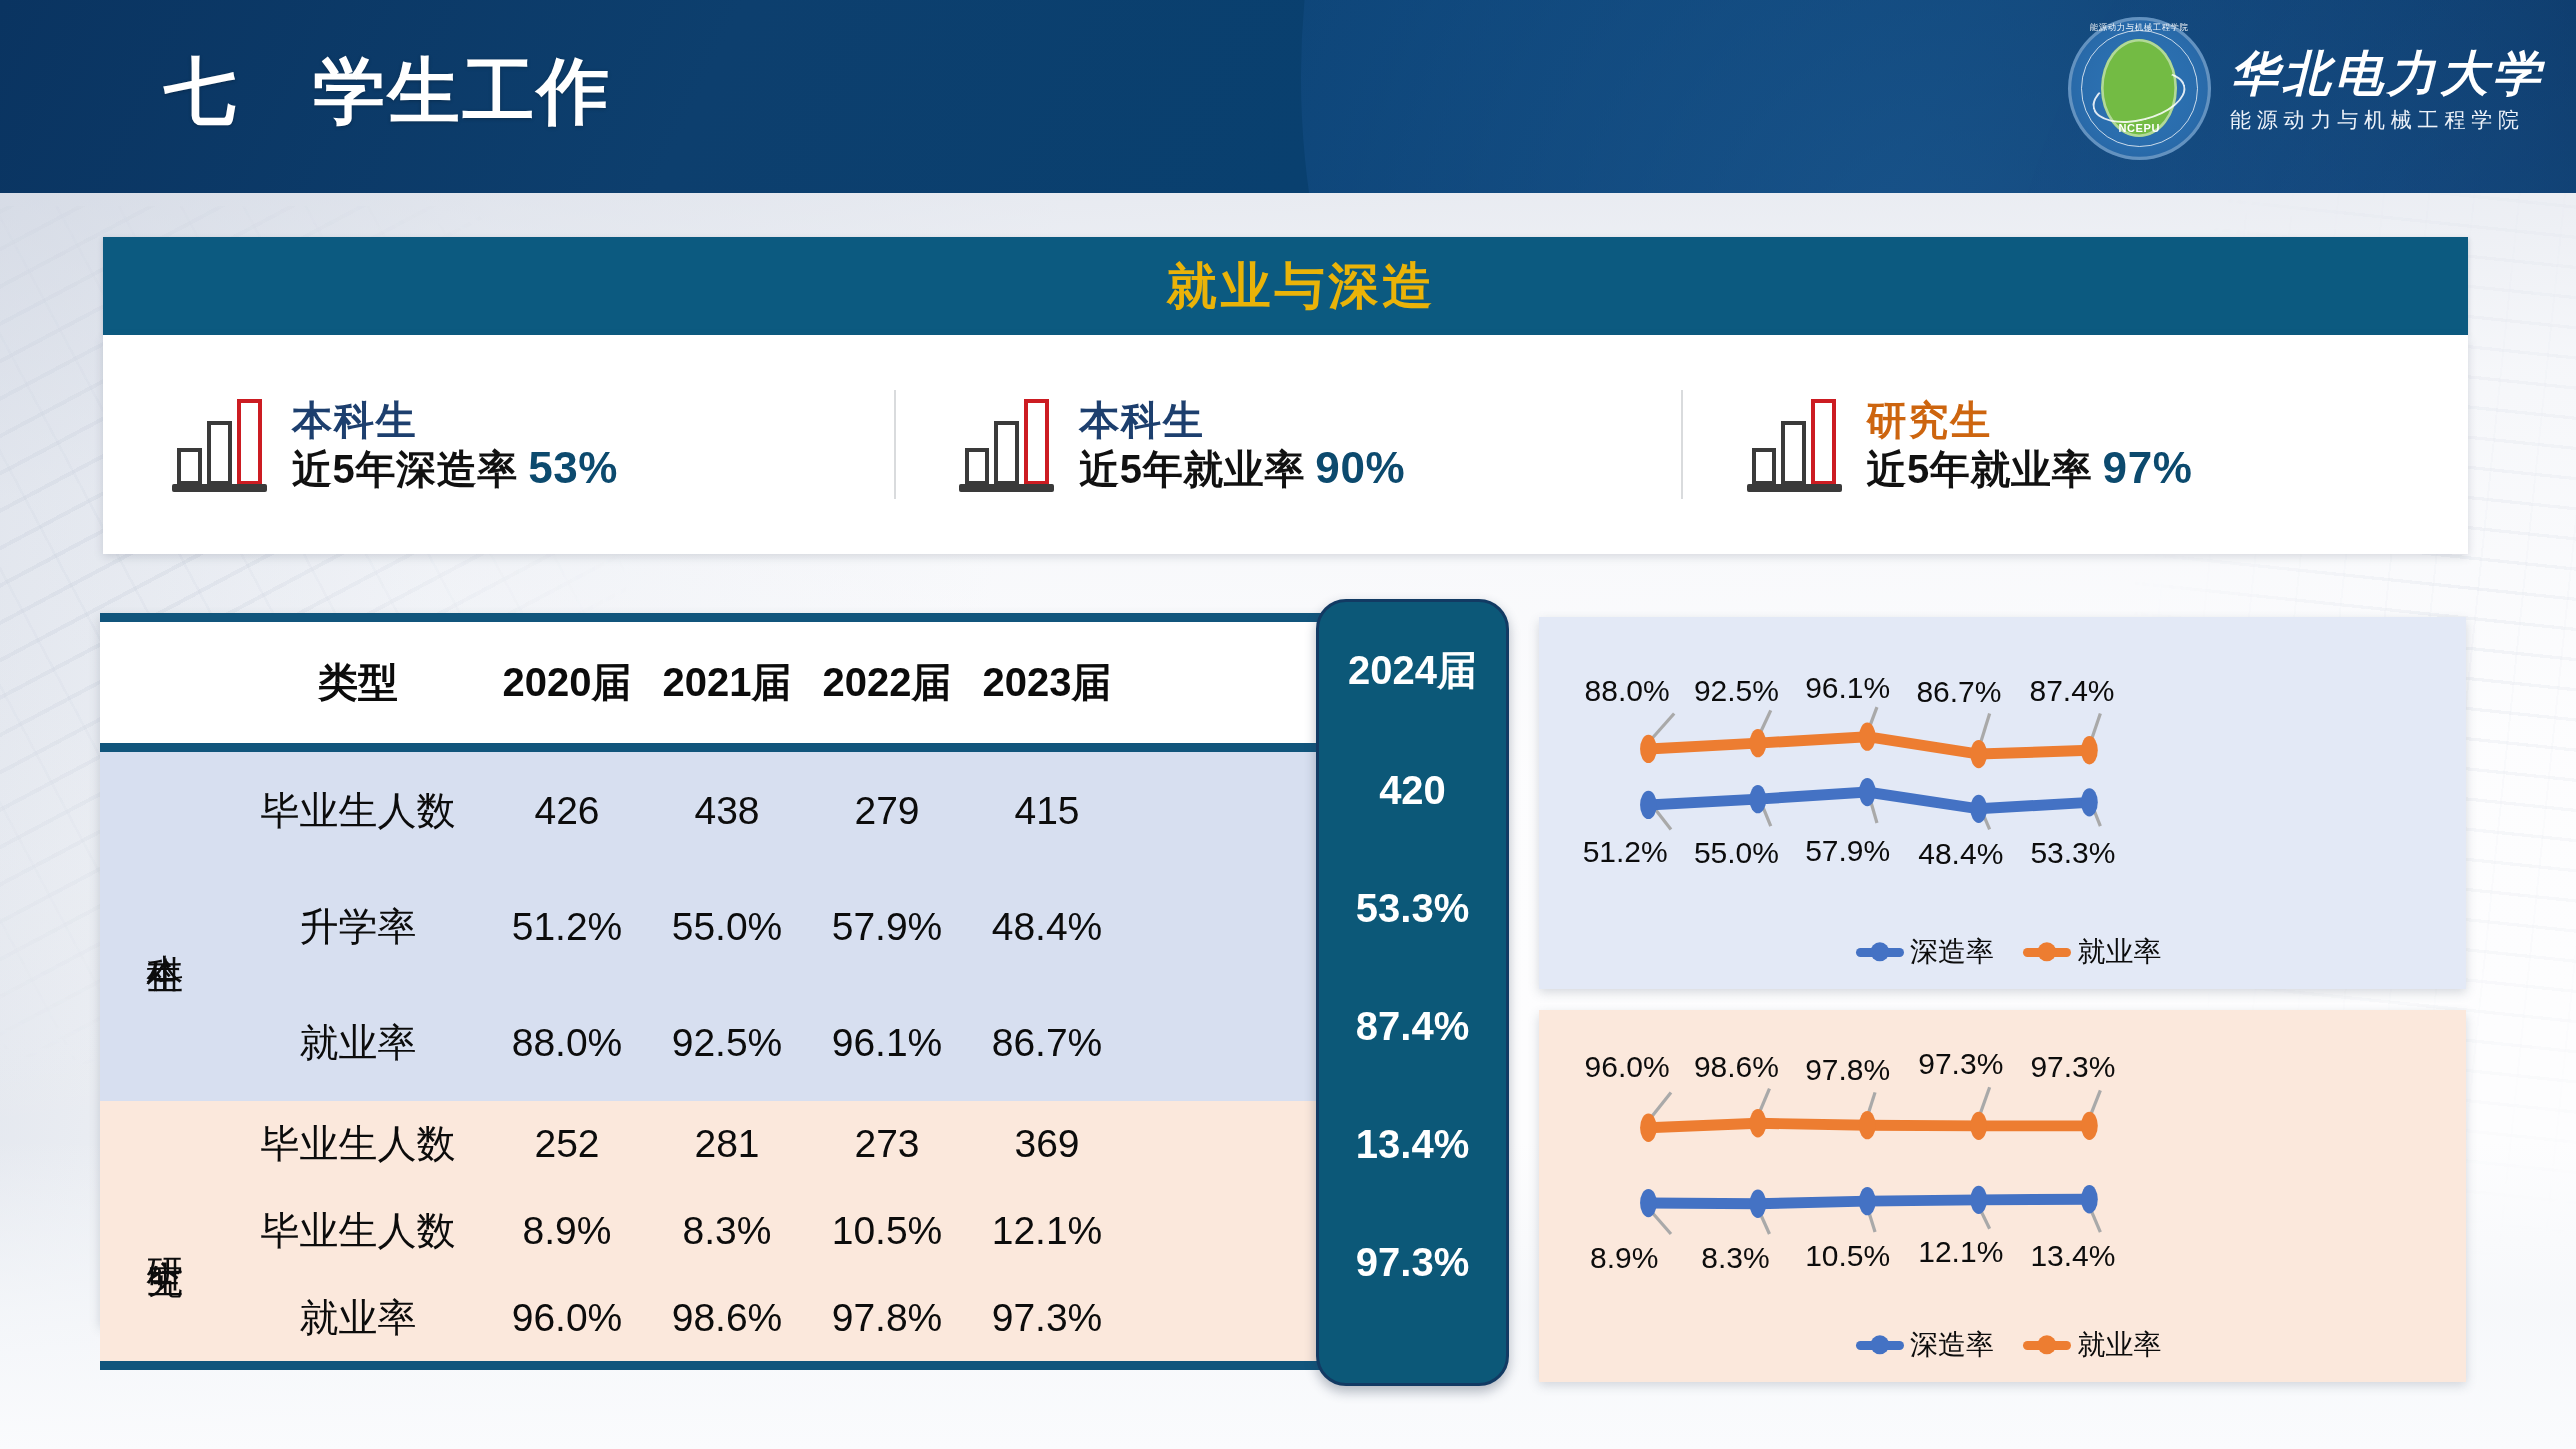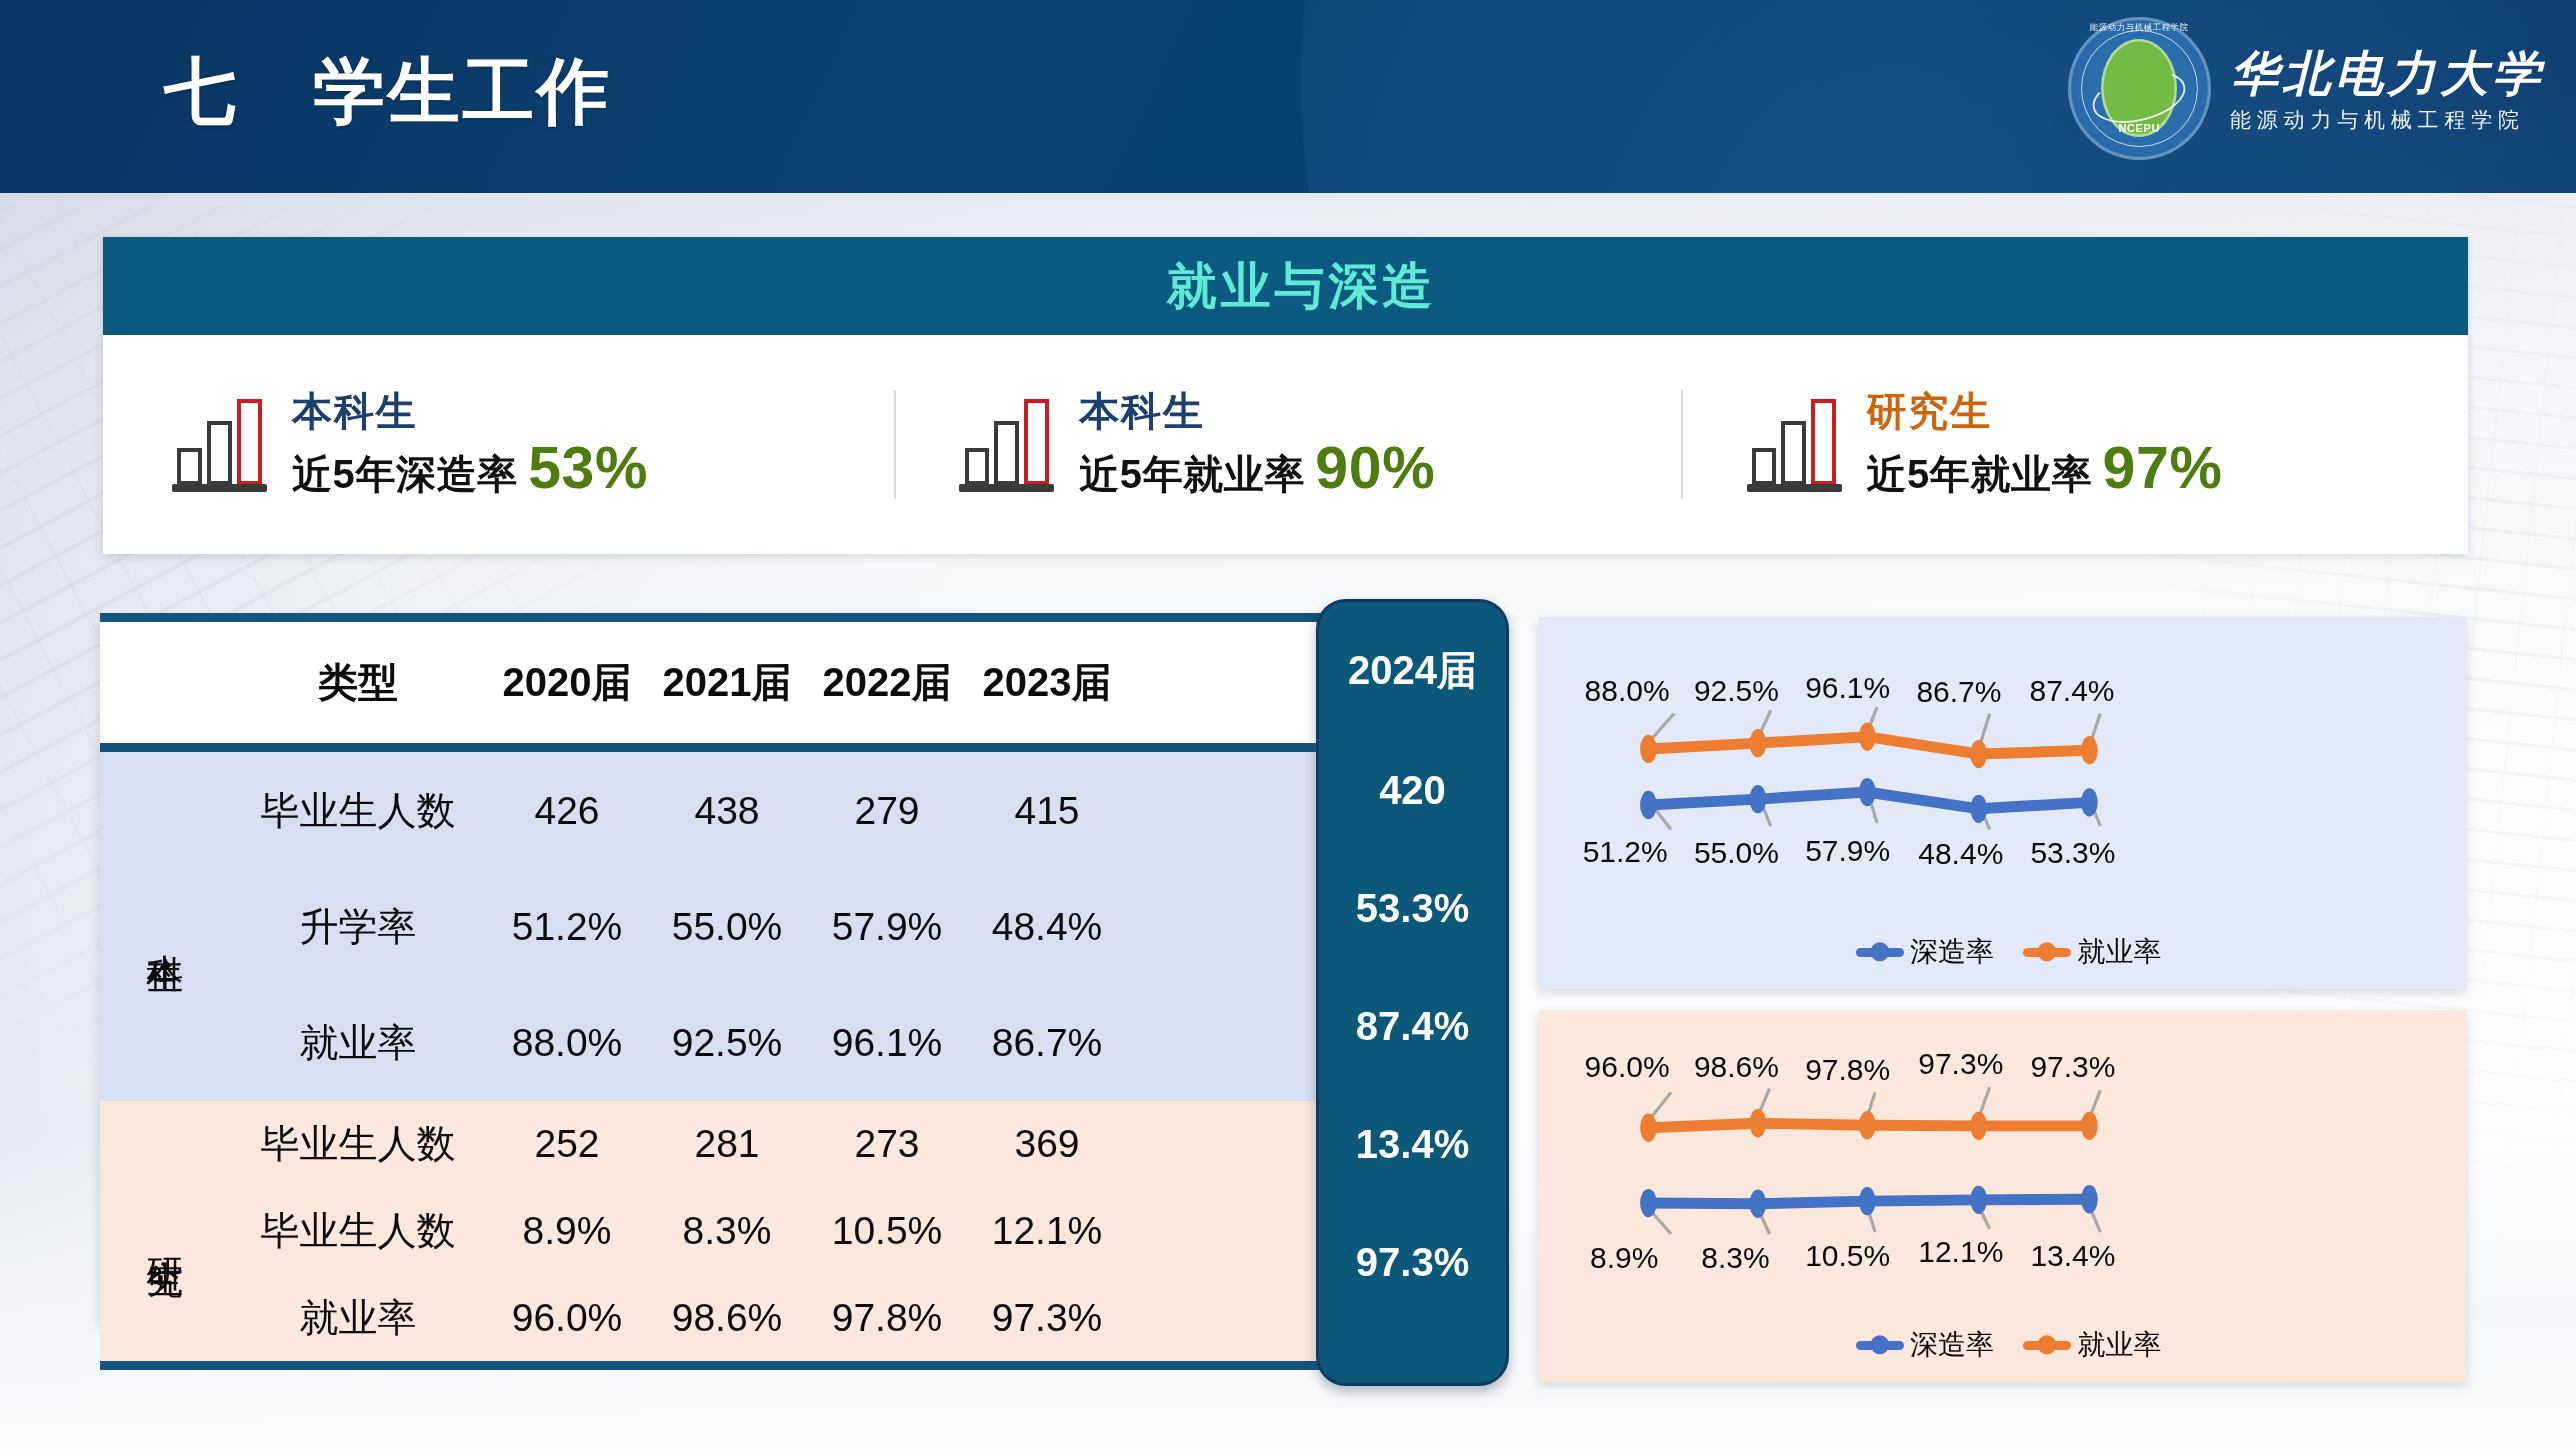--- a/index.html
+++ b/index.html
@@ -85,21 +85,21 @@
   .logo-cn{ color:#ffffff; font-size:48px; font-weight:bold; letter-spacing:4.5px; font-family:"Liberation Serif","DejaVu Serif",serif; font-style:italic; }
   .logo-sub{ color:#eef3fa; font-size:21px; letter-spacing:5.8px; font-family:"Liberation Serif","DejaVu Serif",serif; }
 
   
   #banner{
     position:absolute; left:103px; top:237px; width:2365px; height:98px;
     background:#0c5a80;
     display:flex; align-items:center; justify-content:center;
     box-shadow:0 1.9px 5.2px rgba(60,70,90,.22);
   }
-  #banner-title{ color:#5eead4; font-size:50px; font-weight:bold; letter-spacing:3.9px;margin-left:32px; }
+  #banner-title{ color:#eab308; font-size:50px; font-weight:bold; letter-spacing:3.9px;margin-left:32px; }
 
   
   #stats{
     position:absolute; left:103px; top:335px; width:2365px; height:219px;
     background:#ffffff; display:flex; align-items:center;
     box-shadow:0 3.2px 9px rgba(70,80,100,.20);
   }
   .stat{ flex:1; display:flex; align-items:center; justify-content:flex-start; padding-left:58px; position:relative; height:100%; }
   .stat:nth-child(1){ padding-left:64px; }
   .vdiv{ width:2.6px; height:109px; background:#d9dbdd; flex:0 0 2.6px; }
@@ -108,21 +108,21 @@
   .bar-icon .b{ position:absolute; bottom:11px; border:4.5px solid #3a3a3a; background:#fff; }
   .bar-icon .b1{ left:10.3px; width:24.5px; height:37px; }
   .bar-icon .b2{ left:40px; width:24.5px; height:64px; }
   .bar-icon .b3{ left:70px; width:24.5px; height:86px; border-color:#cc1c22; }
   .stat-text{ display:flex; flex-direction:column; gap:1.3px; }
   .stat-top{ font-size:40px; font-weight:bold; letter-spacing:1.9px; line-height:1.15; }
   .stat-top.blue{ color:#1d3f6e; }
   .stat-top.orange{ color:#cd650f; }
   .stat-bottom{ display:flex; align-items:baseline; gap:10.3px; line-height:1.1; }
   .stat-label{ font-size:40px; font-weight:bold; color:#111111; letter-spacing:0.6px; }
-  .stat-value{ font-size:59px; font-weight:bold; color:#4d7c0f; letter-spacing:0.6px; }
+  .stat-value{ font-size:44px; font-weight:bold; color:#0c4a6e; letter-spacing:0.6px; }
 
   
   #table-wrap{
     position:absolute; left:100px; top:613px; width:1340px; height:712px;
     box-shadow:0 3.9px 10.3px rgba(70,80,100,.22);
   }
   .t-topline{ height:9px; background:#11557c; }
   .t-midline{ height:9px; background:#11557c; }
   .t-botline{ height:9px; background:#11557c; }
   .t-head{ background:#ffffff; height:121px; }

